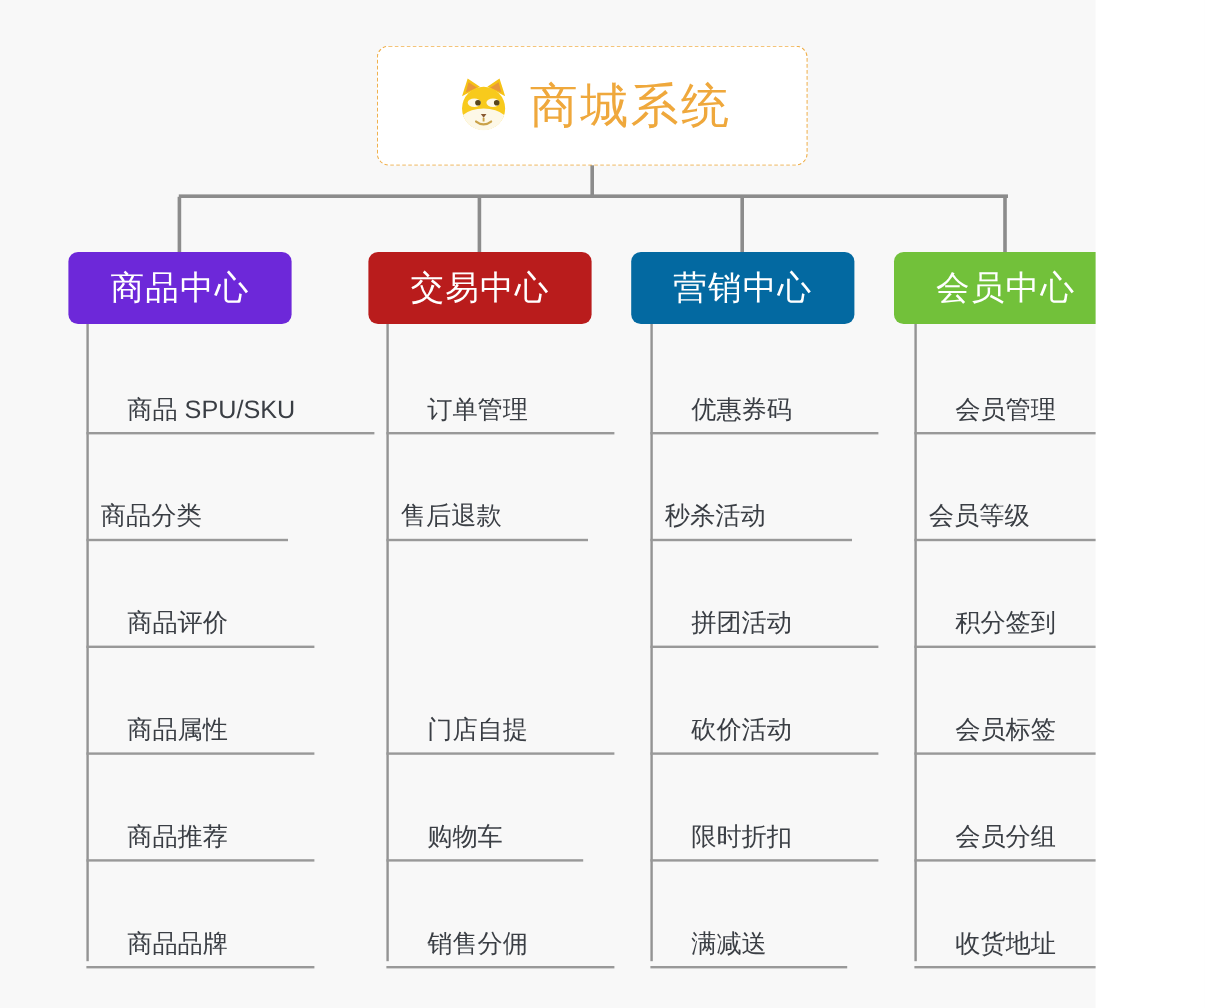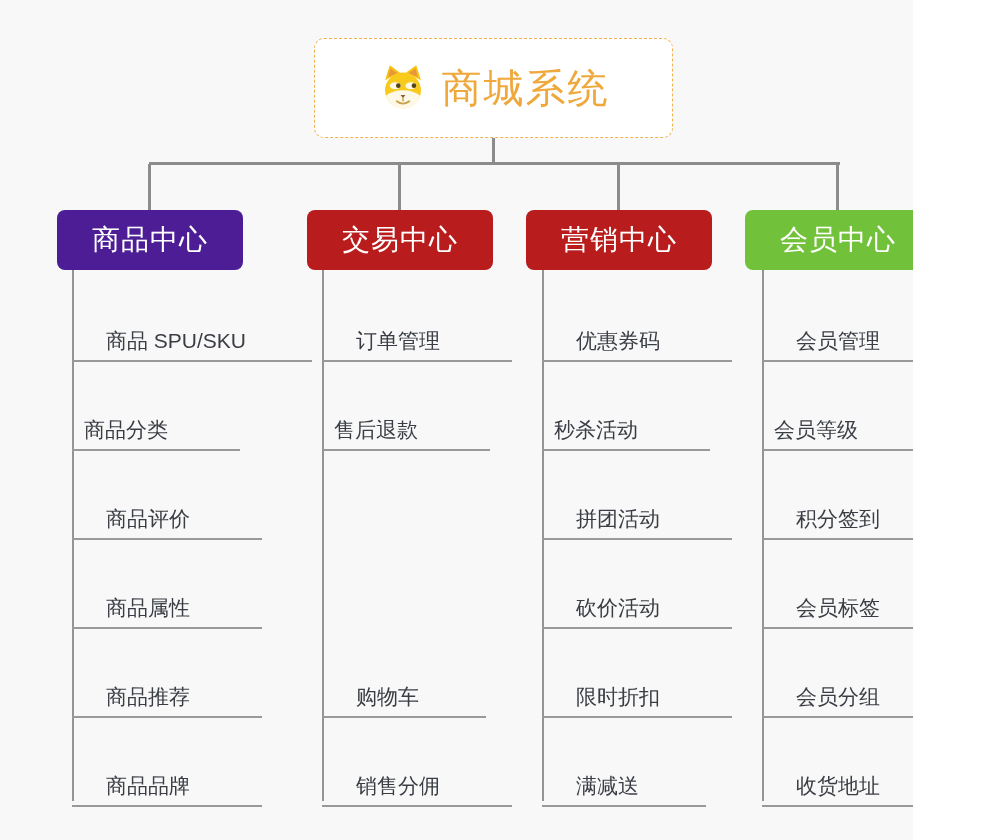--- a/index.html
+++ b/index.html
@@ -99,27 +99,27 @@
         <circle cx="26" cy="29" r="3" fill="#57451a"></circle>
         <circle cx="46" cy="29" r="3" fill="#57451a"></circle>
         <path d="M29,41 h6 l-3,4 Z" fill="#8a5a33"></path>
         <path d="M24,49 q8,6 16,0" stroke="#caa24a" stroke-width="2.4" fill="none" stroke-linecap="round"></path>
         <path d="M32,45 v4" stroke="#caa24a" stroke-width="2" fill="none"></path>
       </svg>
     </span>
     <span class="root-label" style="color: rgb(239, 168, 60);">商城系统</span>
   </div>
 
-  <div class="branch b1" style="background-color: #4c1d95;">
+  <div class="branch b1" style="background-color: #6d28d9;">
     <span>商品中心</span>
   </div>
   <div class="branch b2" style="background-color: #b91c1c;">
     <span>交易中心</span>
   </div>
-  <div class="branch b3" style="background-color: #b91c1c;">
+  <div class="branch b3" style="background-color: #0369a1;">
     <span>营销中心</span>
   </div>
   <div class="branch b4" style="background-color: rgb(114, 193, 58);">
     <span>会员中心</span>
   </div>
 
   <div class="leaf c1 r1 wide">
       <span>商品 SPU/SKU</span>
     </div>
   <div class="leaf c1 r2">
@@ -136,20 +136,23 @@
     </div>
   <div class="leaf c1 r6">
       <span>商品品牌</span>
     </div>
 
   <div class="leaf c2 r1">
       <span>订单管理</span>
     </div>
   <div class="leaf c2 r2">
       <span>售后退款</span>
+    </div>
+  <div class="leaf c2 r4">
+      <span>门店自提</span>
     </div>
   <div class="leaf c2 r5 narrow">
       <span>购物车</span>
     </div>
   <div class="leaf c2 r6">
       <span>销售分佣</span>
     </div>
 
   <div class="leaf c3 r1">
       <span>优惠券码</span>

